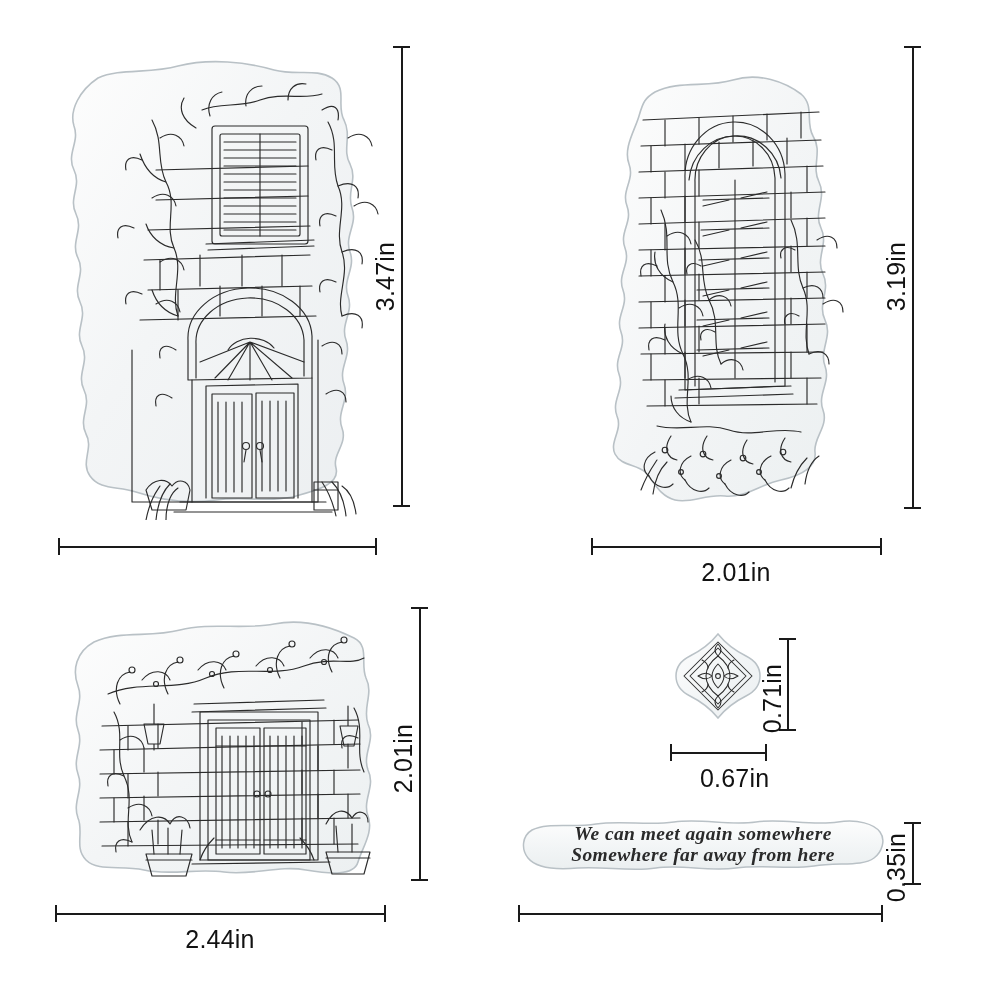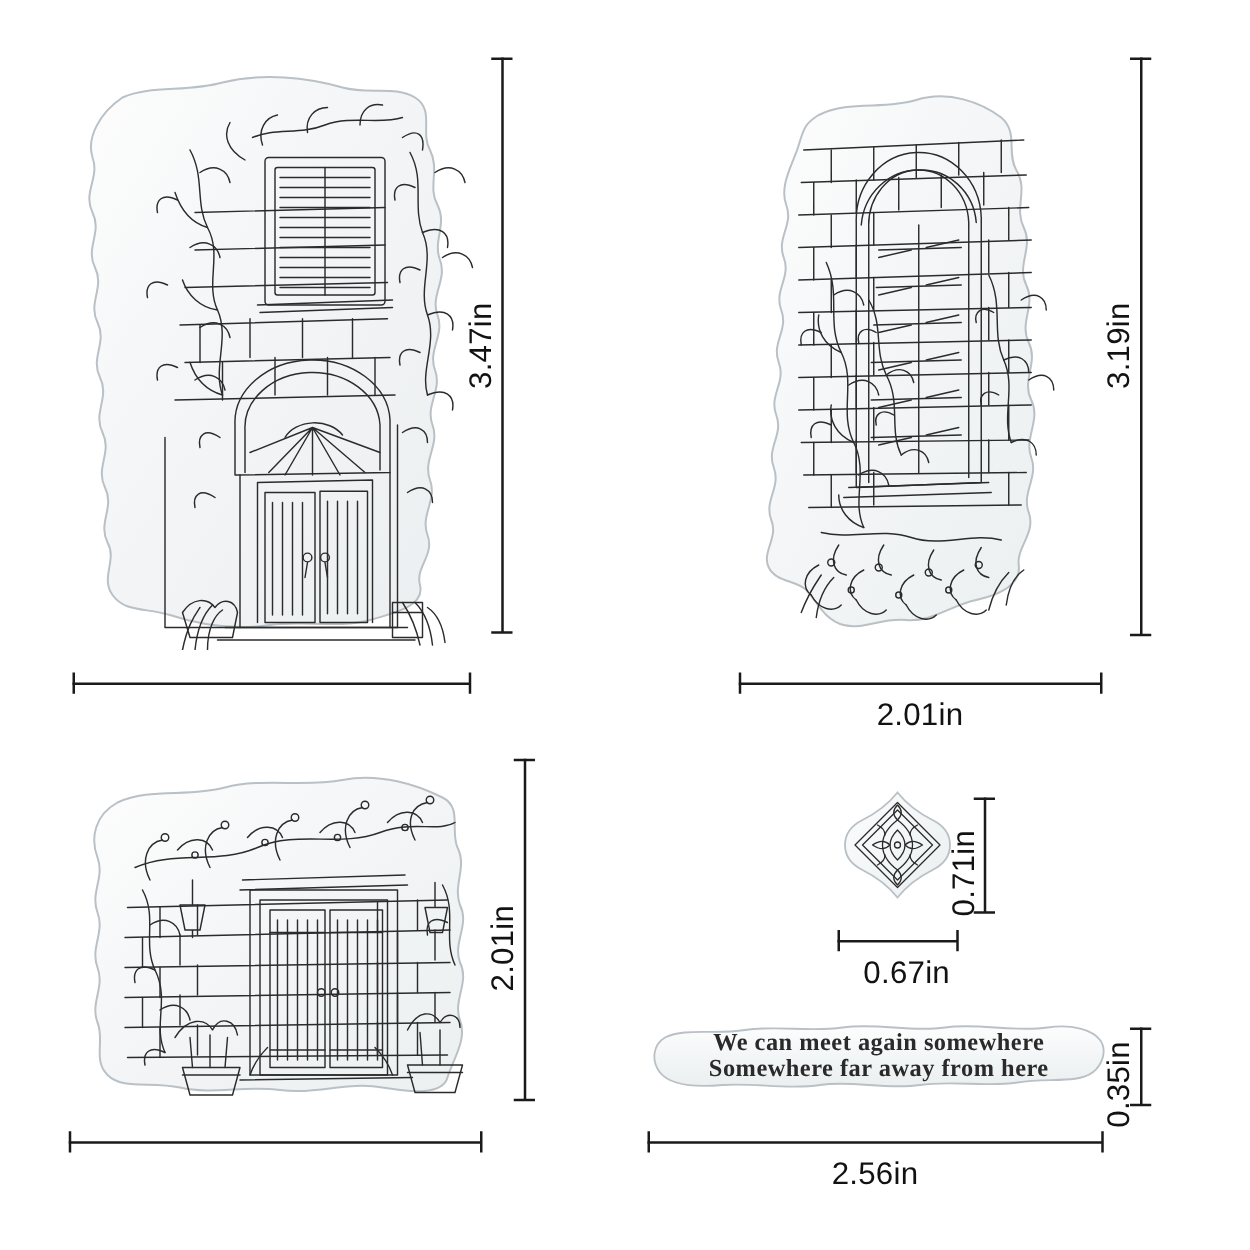--- a/index.html
+++ b/index.html
@@ -33,21 +33,21 @@
     background: #1a1a1a;
   }
   .ruler.h { height: 1.6px; }
   .ruler.v { width: 1.6px; }
   .cap {
     position: absolute;
     background: #1a1a1a;
   }
   .cap.v { width: 1.6px; height: 17px; }
   .cap.h { height: 1.6px; width: 17px; }
-  .item { position: absolute; }
+  .item { position: absolute; font-style: italic; }
   .phrase-text {
     font-family: "Liberation Serif", serif;
     font-weight: 700;
     font-size: 19.5px;
     fill: #2a2a2a;
     letter-spacing: 0.4px;
   }
 </style>
 </head>
 <body>
@@ -330,20 +330,21 @@
   </div>
 
   <div class="ruler v" style="left:419px; top:607px; height:273px;"></div>
   <div class="cap h" style="left:411px; top:607px;"></div>
   <div class="cap h" style="left:411px; top:879px;"></div>
   <div class="dim-label vert" style="left:403px; top:744px; width:100px; text-align:center; margin-left:-50px;">2.01in</div>
 
   <div class="ruler h" style="left:55px; top:913px; width:330px;"></div>
   <div class="cap v" style="left:55px; top:905px;"></div>
   <div class="cap v" style="left:384px; top:905px;"></div>
+  <div class="dim-label" style="left:55px; top:925px; width:330px; text-align:center;">2.44in</div>
 
   <div class="item" style="left:672px; top:630px; width:92px; height:92px;">
     <svg class="stamp-svg" width="92" height="92" viewBox="0 0 92 92" xmlns="http://www.w3.org/2000/svg">
       <defs>
         <linearGradient id="acr4" x1="0" y1="0" x2="1" y2="1">
           <stop offset="0%" stop-color="#fdfdfd"></stop>
           <stop offset="55%" stop-color="#f2f5f6"></stop>
           <stop offset="100%" stop-color="#eceff1"></stop>
         </linearGradient>
       </defs>
@@ -369,21 +370,21 @@
   </div>
 
   <div class="ruler v" style="left:787px; top:638px; height:92px;"></div>
   <div class="cap h" style="left:779px; top:638px;"></div>
   <div class="cap h" style="left:779px; top:729px;"></div>
   <div class="dim-label vert" style="left:772px; top:684px; width:100px; text-align:center; margin-left:-50px;">0.71in</div>
 
   <div class="ruler h" style="left:670px; top:752px; width:96px;"></div>
   <div class="cap v" style="left:670px; top:744px;"></div>
   <div class="cap v" style="left:765px; top:744px;"></div>
-  <div class="dim-label" style="left:664px; top:764px; width:96px; text-align:right;">0.67in</div>
+  <div class="dim-label" style="left:700px; top:764px; width:96px; text-align:left;">0.67in</div>
 
   <div class="item" style="left:518px; top:810px; width:370px; height:70px;">
     <svg class="stamp-svg" width="370" height="70" viewBox="0 0 370 70" xmlns="http://www.w3.org/2000/svg">
       <defs>
         <linearGradient id="acr5" x1="0" y1="0" x2="0" y2="1">
           <stop offset="0%" stop-color="#fdfdfd"></stop>
           <stop offset="55%" stop-color="#f2f5f6"></stop>
           <stop offset="100%" stop-color="#ebeff0"></stop>
         </linearGradient>
       </defs>
@@ -397,15 +398,14 @@
   </div>
 
   <div class="ruler v" style="left:912px; top:822px; height:62px;"></div>
   <div class="cap h" style="left:904px; top:822px;"></div>
   <div class="cap h" style="left:904px; top:883px;"></div>
   <div class="dim-label vert" style="left:896px; top:853px; width:100px; text-align:center; margin-left:-50px;">0.35in</div>
 
   <div class="ruler h" style="left:518px; top:913px; width:364px;"></div>
   <div class="cap v" style="left:518px; top:905px;"></div>
   <div class="cap v" style="left:881px; top:905px;"></div>
-  <div class="dim-label" style="left:518px; top:925px; width:364px; text-align:center;">2.56in</div>
 
 </div>
 
 </body></html>

